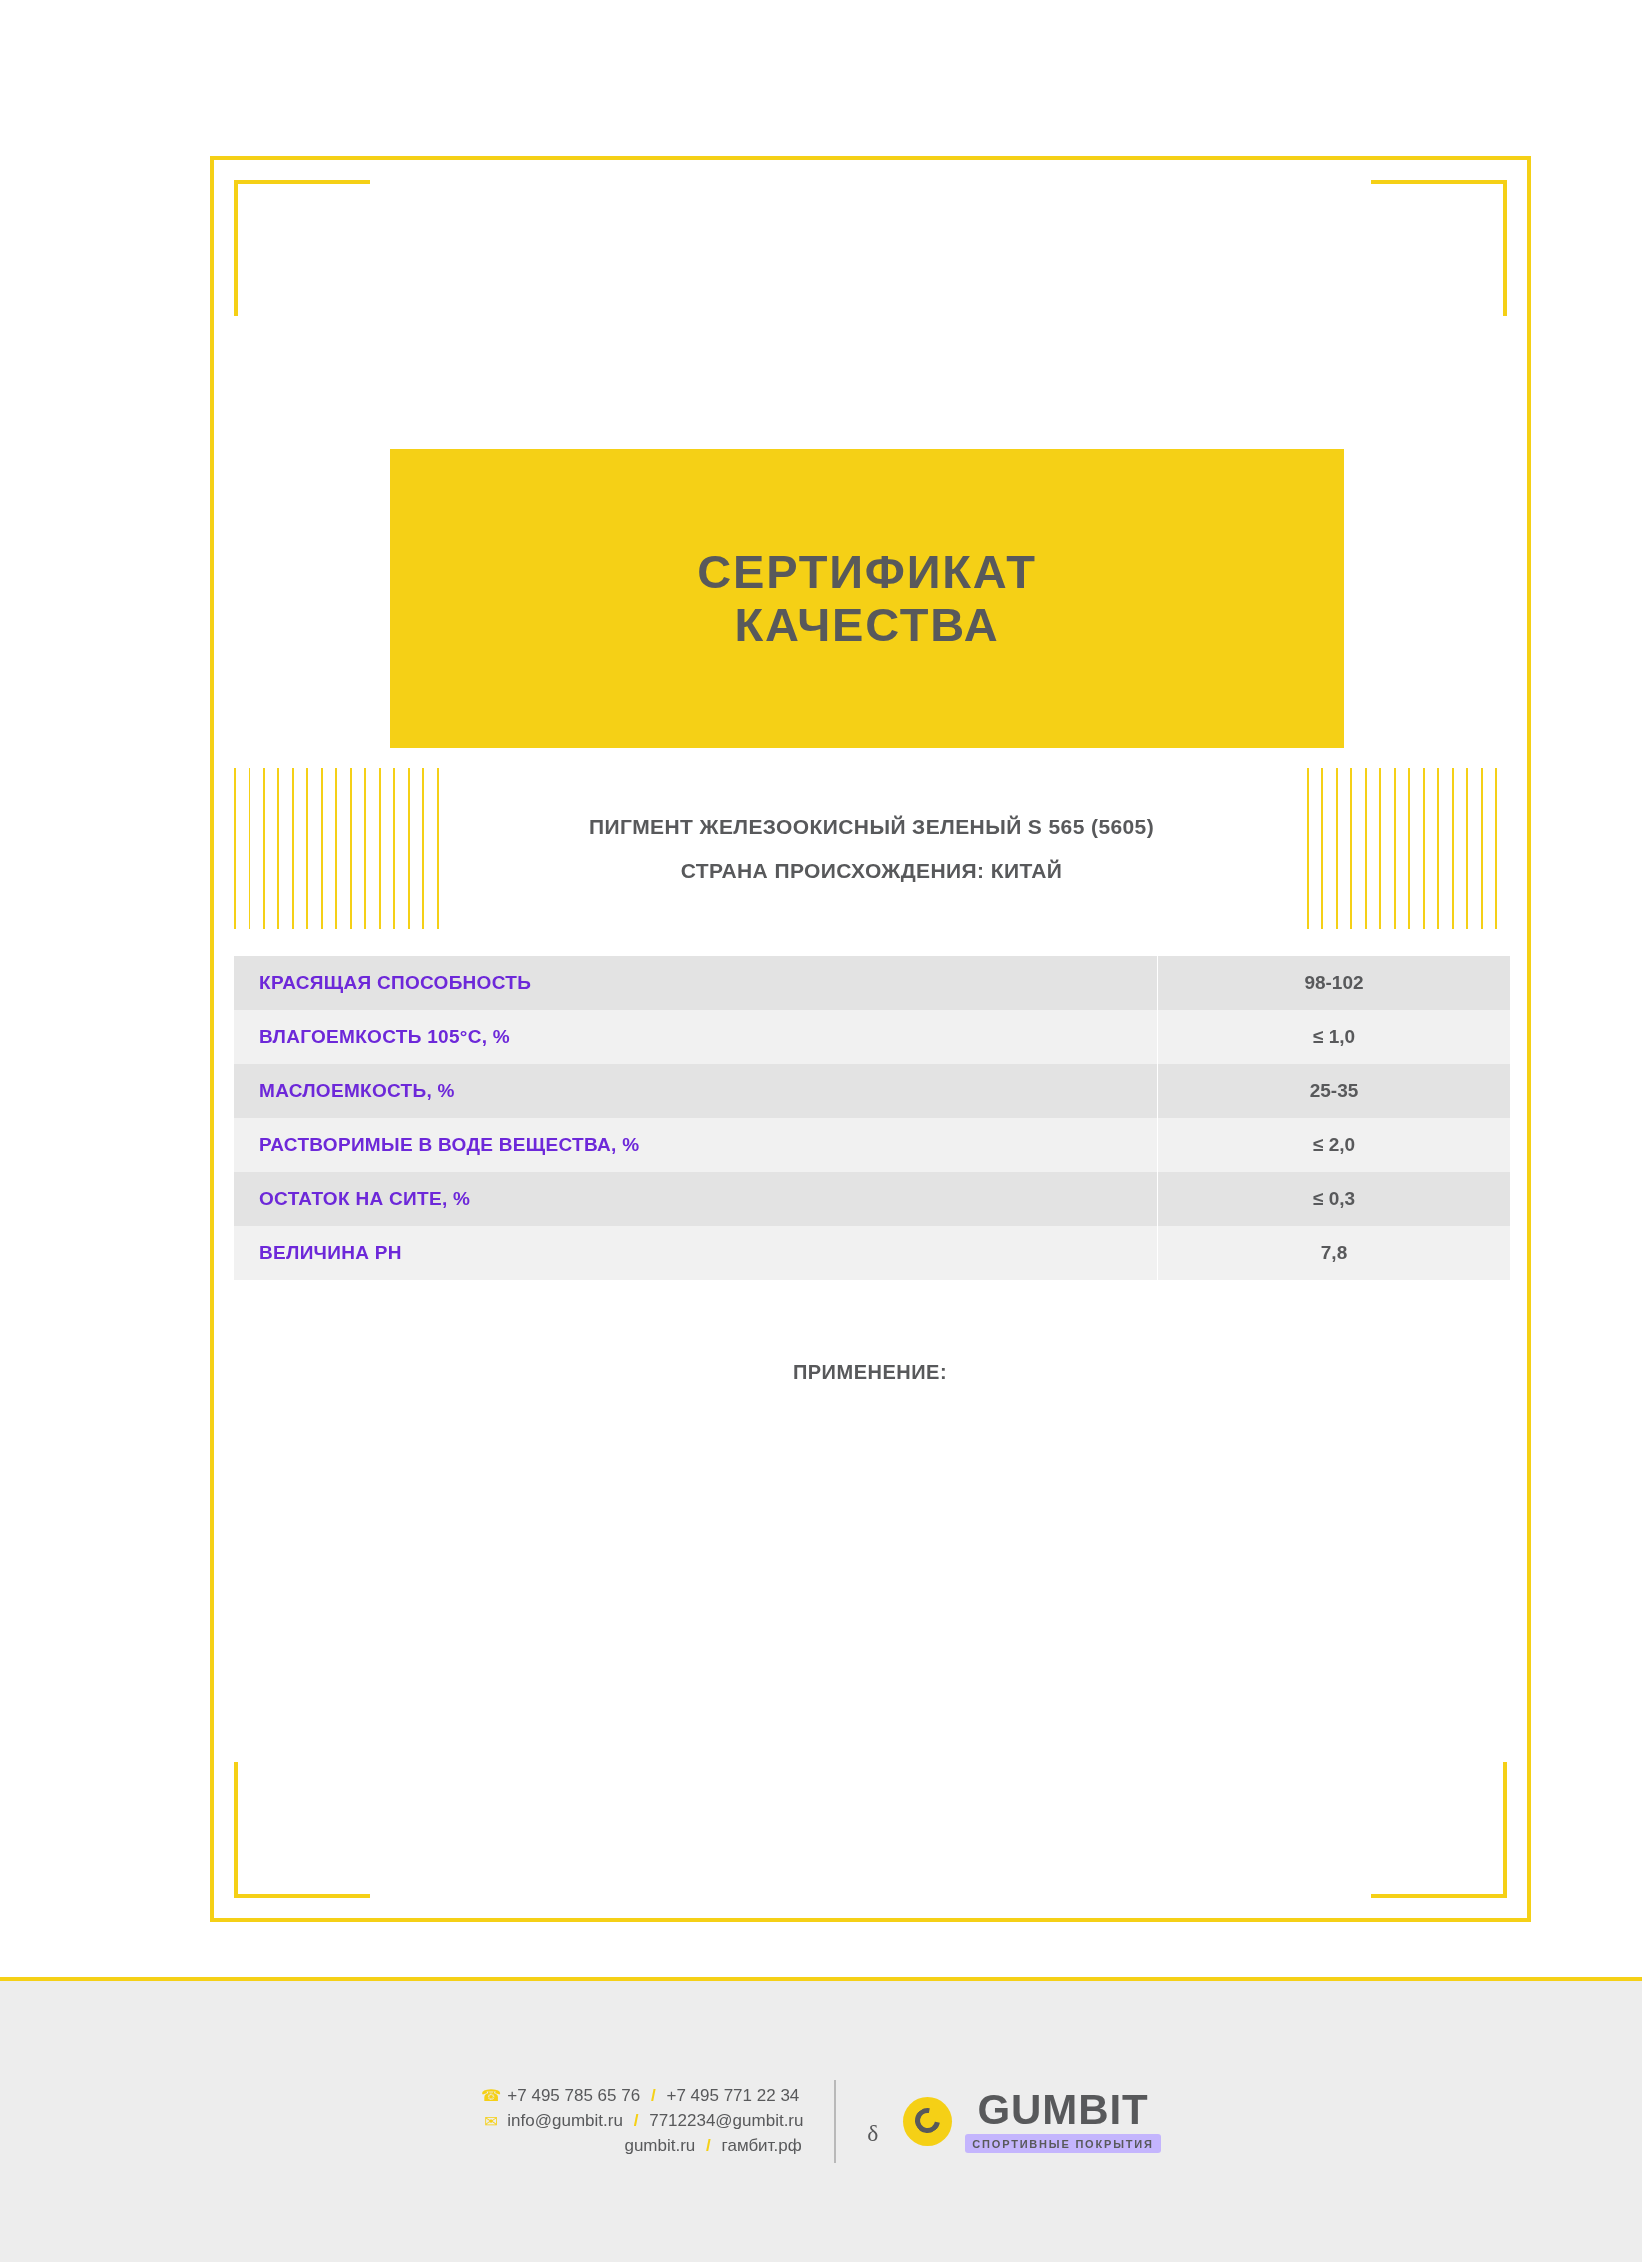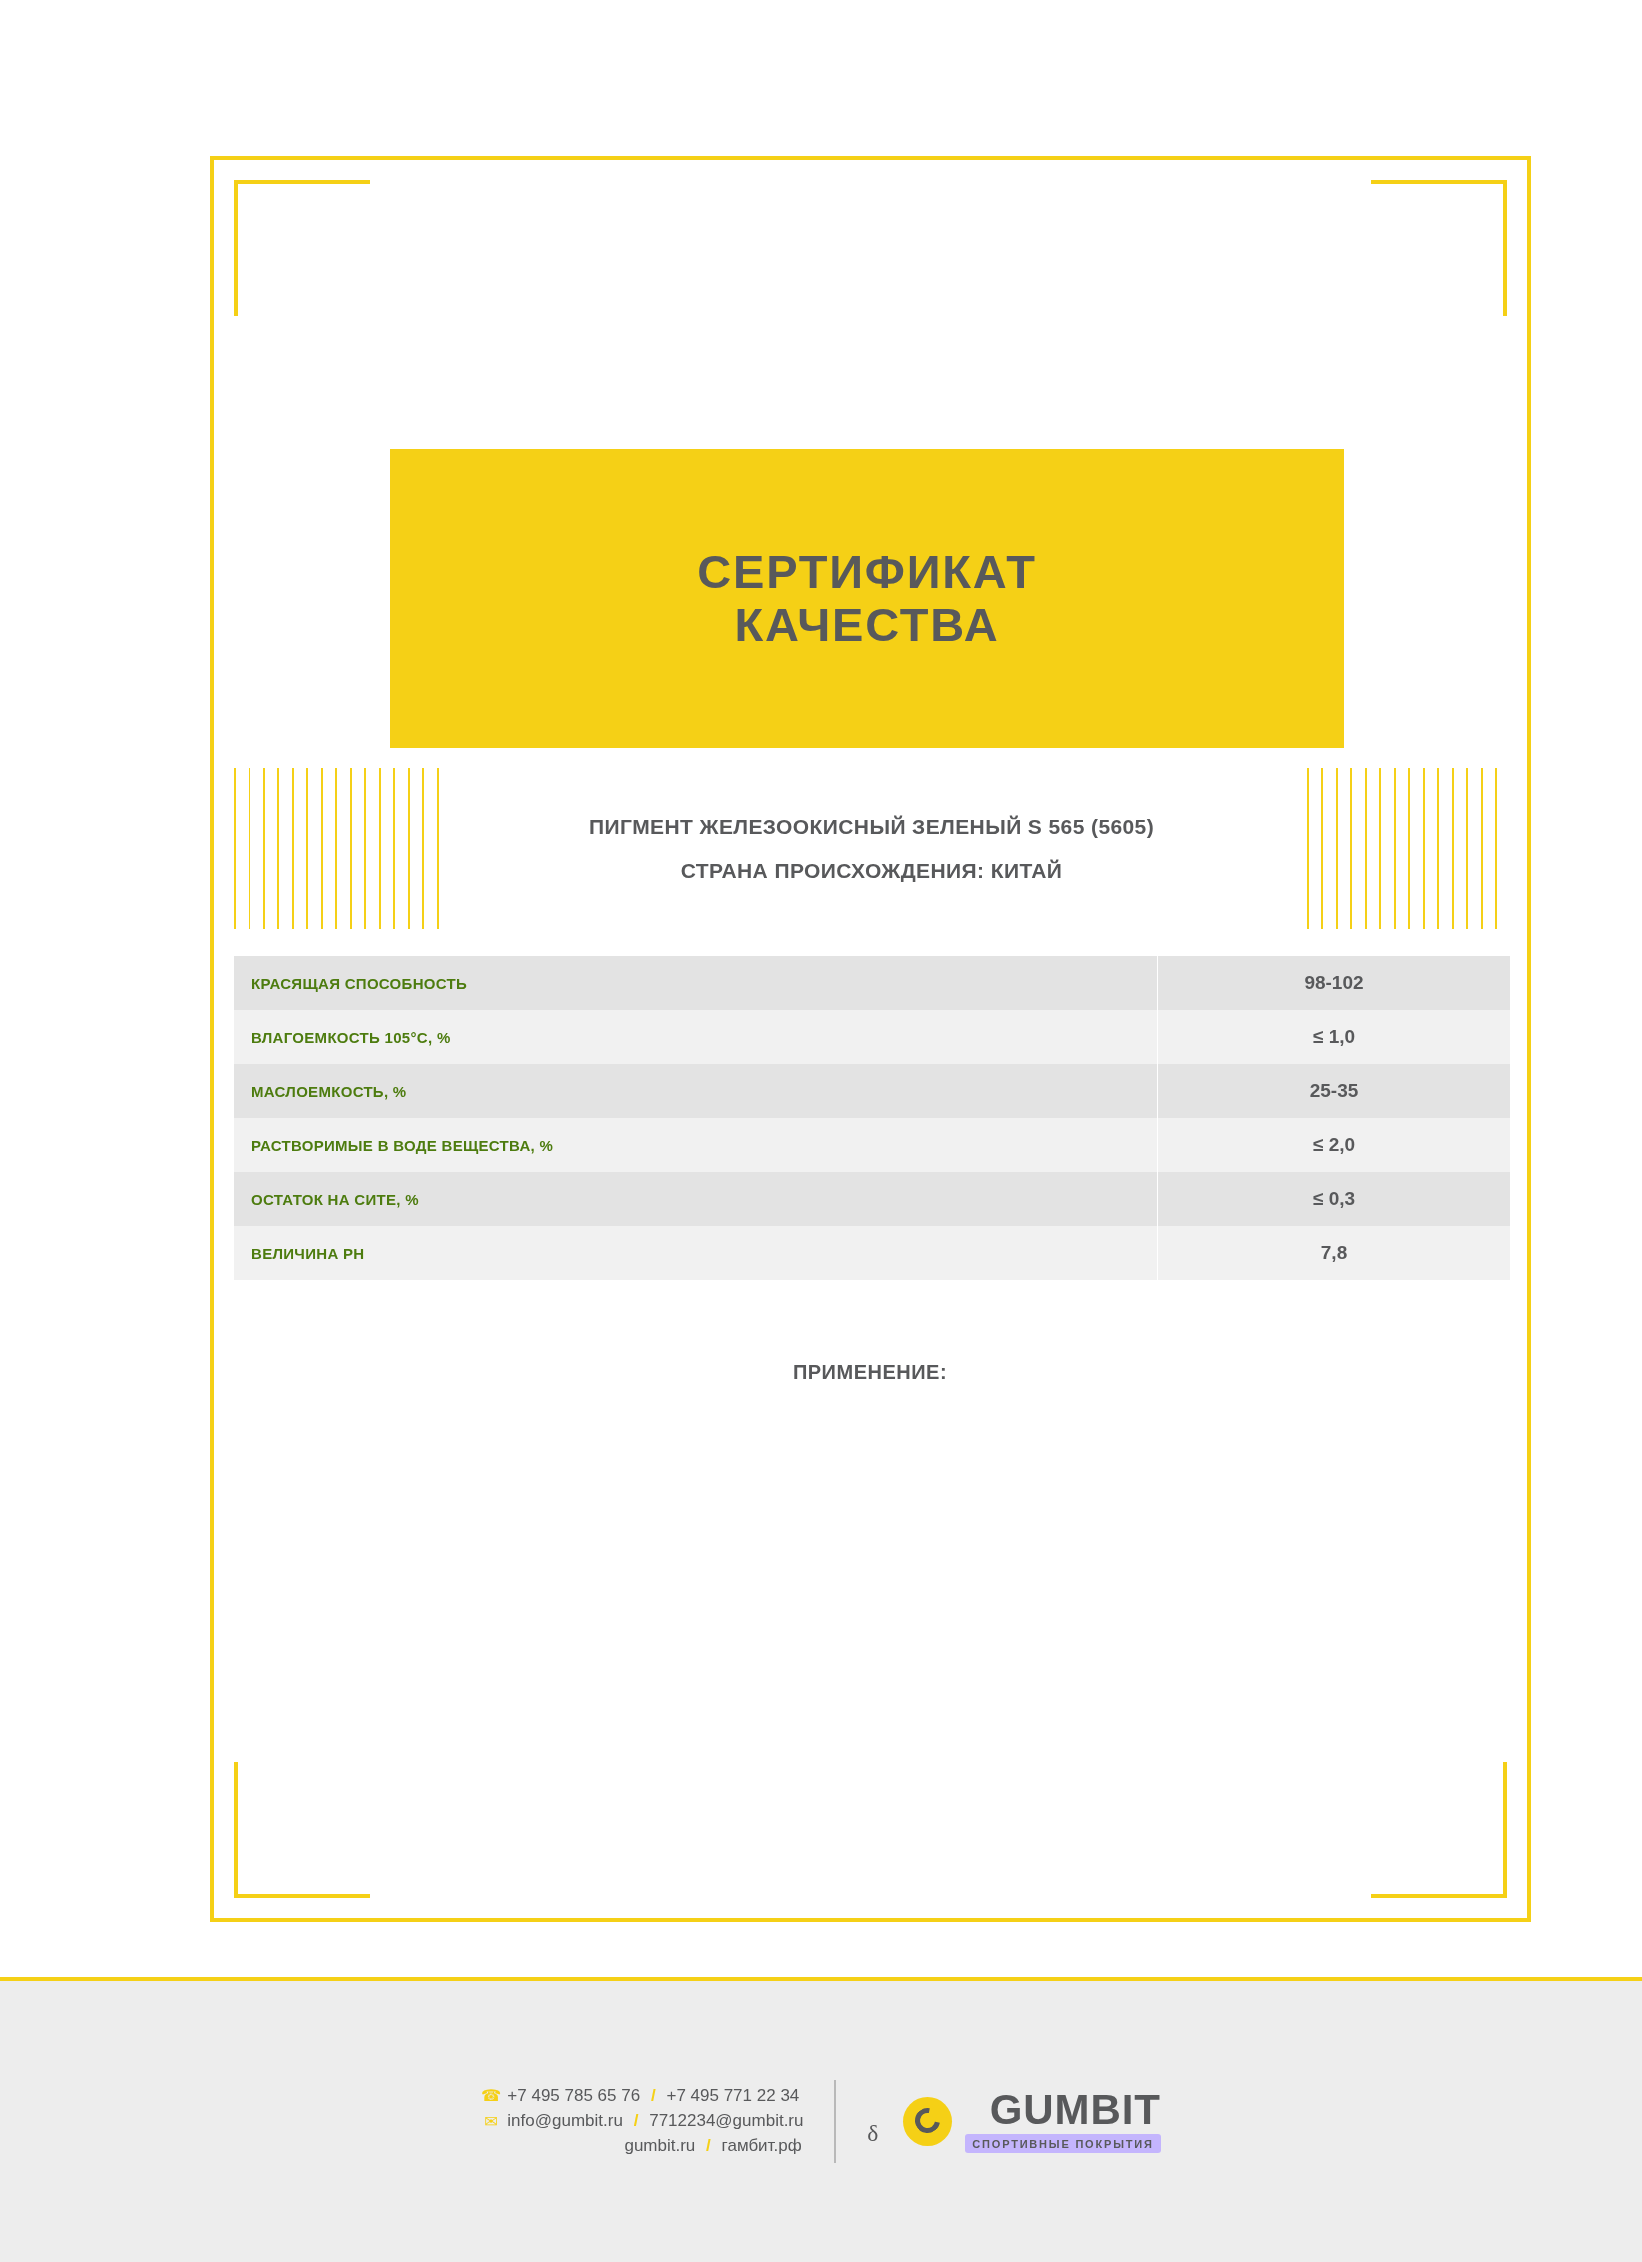--- a/index.html
+++ b/index.html
@@ -144,26 +144,26 @@
     display: flex;
     height: 54px;
     align-items: stretch;
   }
   .spec-row.odd { background: #e3e3e3; }
   .spec-row.even { background: #f1f1f1; }
   .spec-name {
     flex: 0 0 923px;
     display: flex;
     align-items: center;
-    padding-left: 17px;
+    padding-left: 25px;
     box-sizing: border-box;
-    font-size: 15px;
+    font-size: 19px;
     font-weight: bold;
     letter-spacing: 0.3px;
-    color: #4d7c0f;
+    color: #6d28d9;
     text-transform: uppercase;
   }
   .spec-value {
     flex: 1 1 auto;
     display: flex;
     align-items: center;
     justify-content: center;
     font-size: 19px;
     font-weight: bold;
     color: #58595b;
@@ -275,21 +275,21 @@
     width: 25px; height: 25px;
     border-radius: 50%;
     border: 5.4px solid #58595b;
     border-right-color: transparent;
     transform: rotate(-35deg);
     box-sizing: border-box;
   }
   .brand-text {
     display: flex;
     flex-direction: column;
-    align-items: flex-end;
+    align-items: center;
     gap: 3.6px;
   }
   .brand-name {
     font-size: 42px;
     font-weight: bold;
     letter-spacing: 0.9px;
     color: #58595b;
     line-height: 1;
   }
   .brand-tag {

